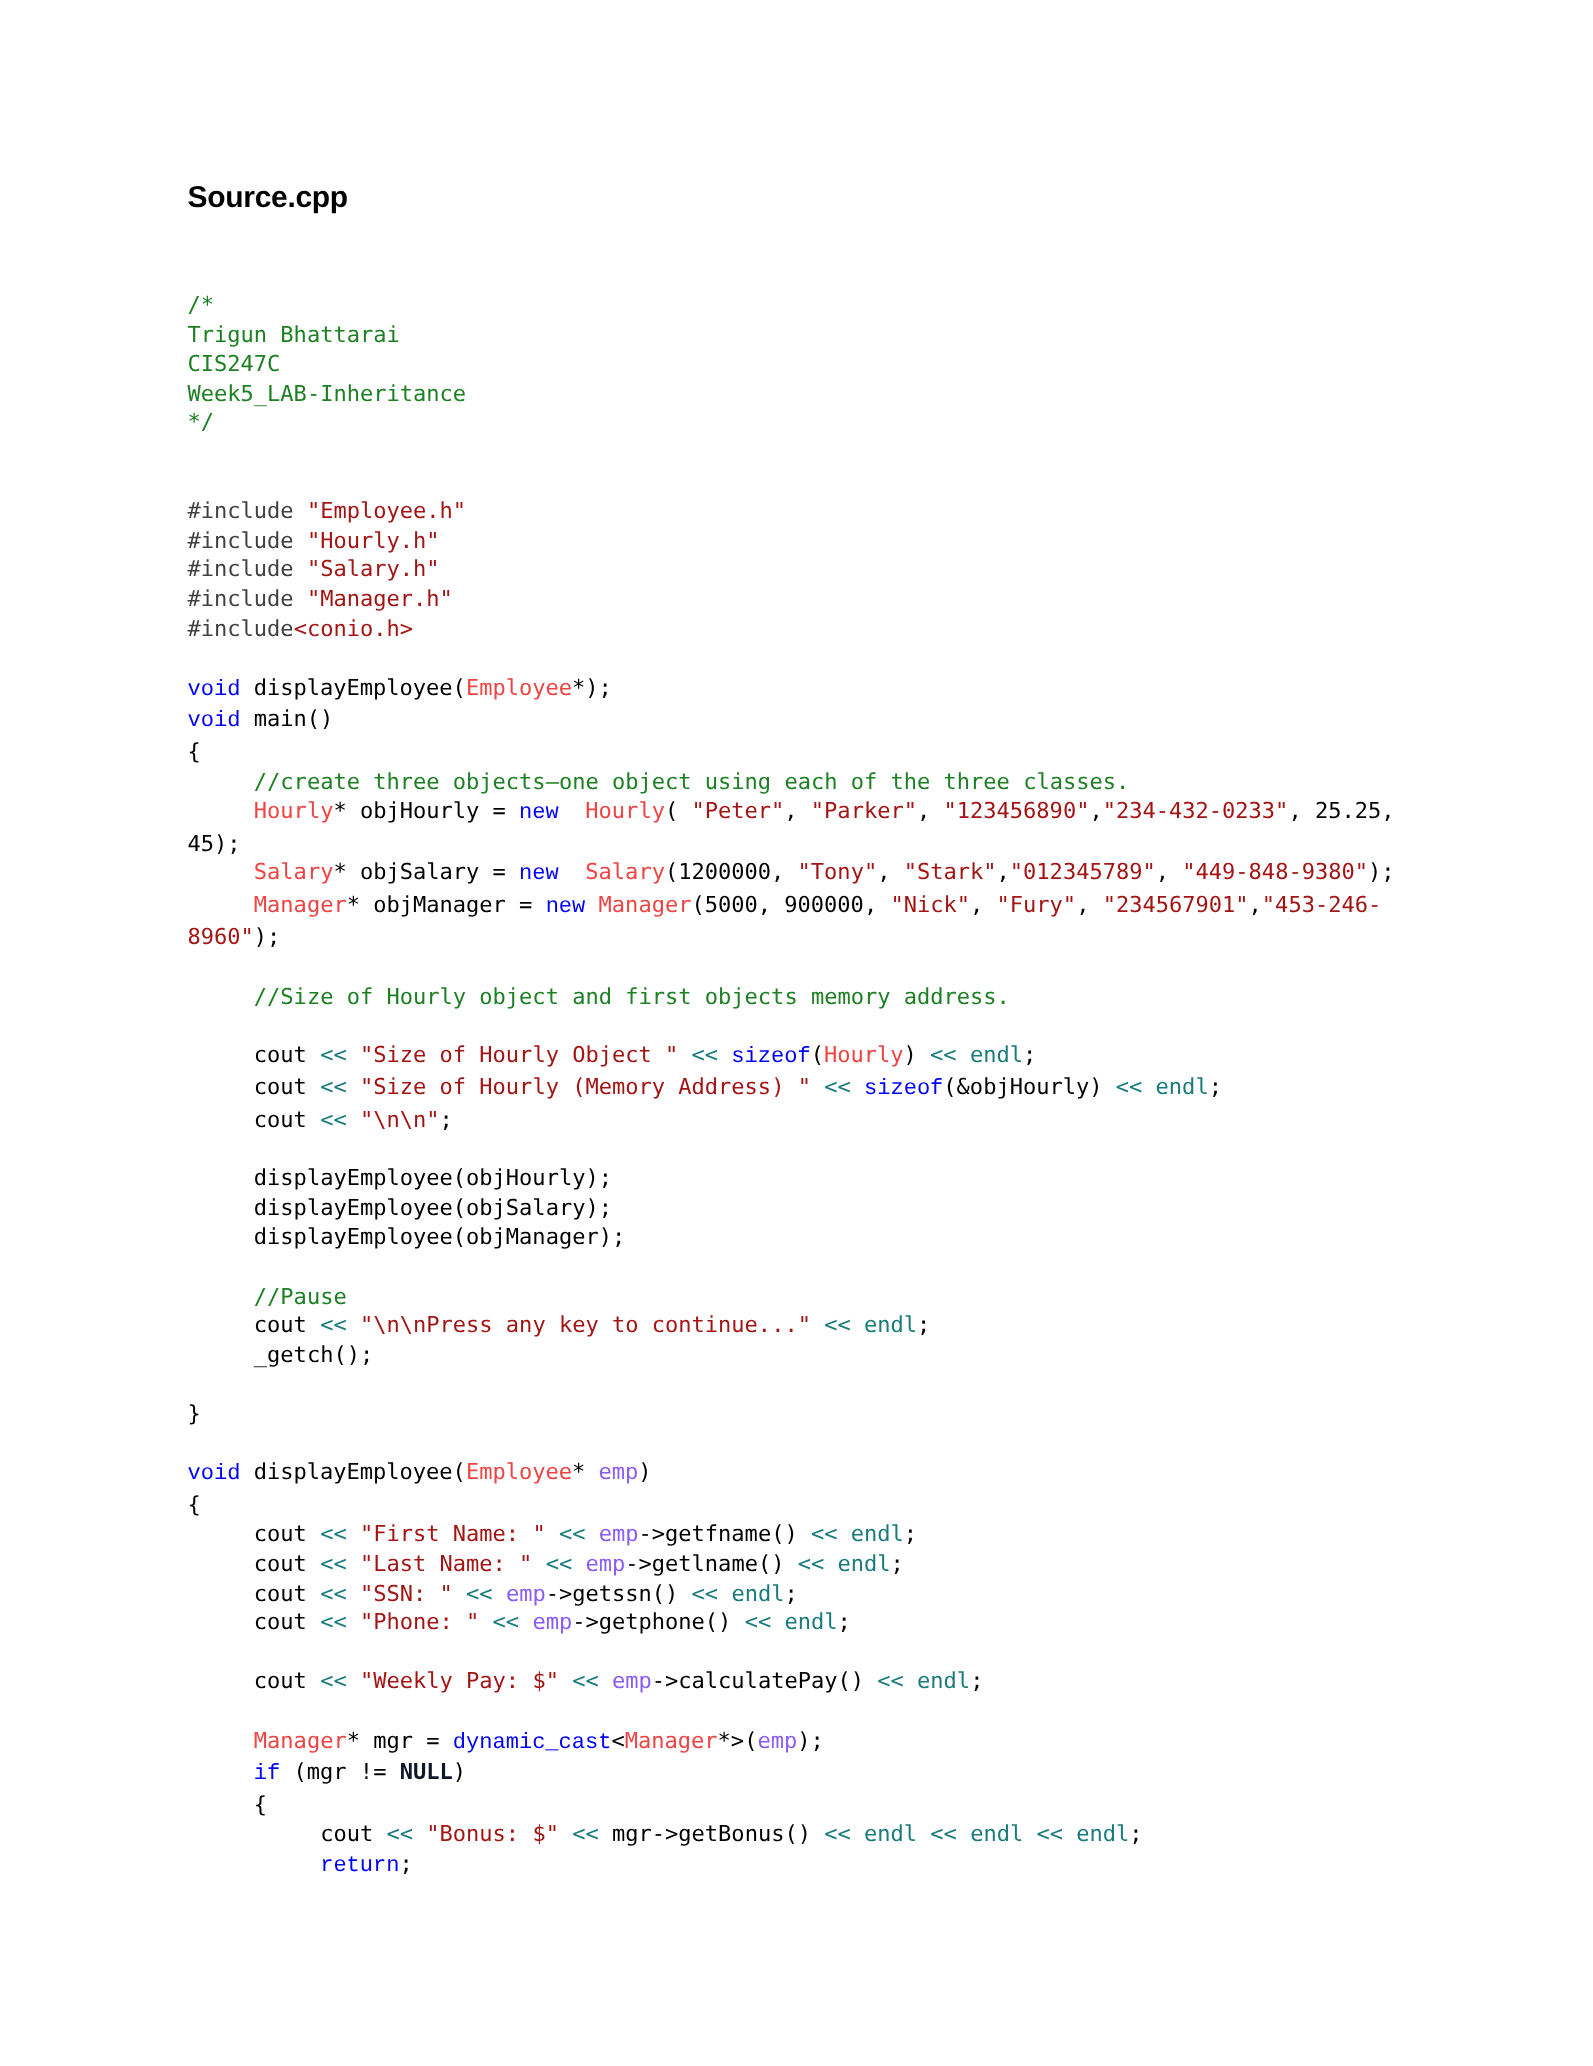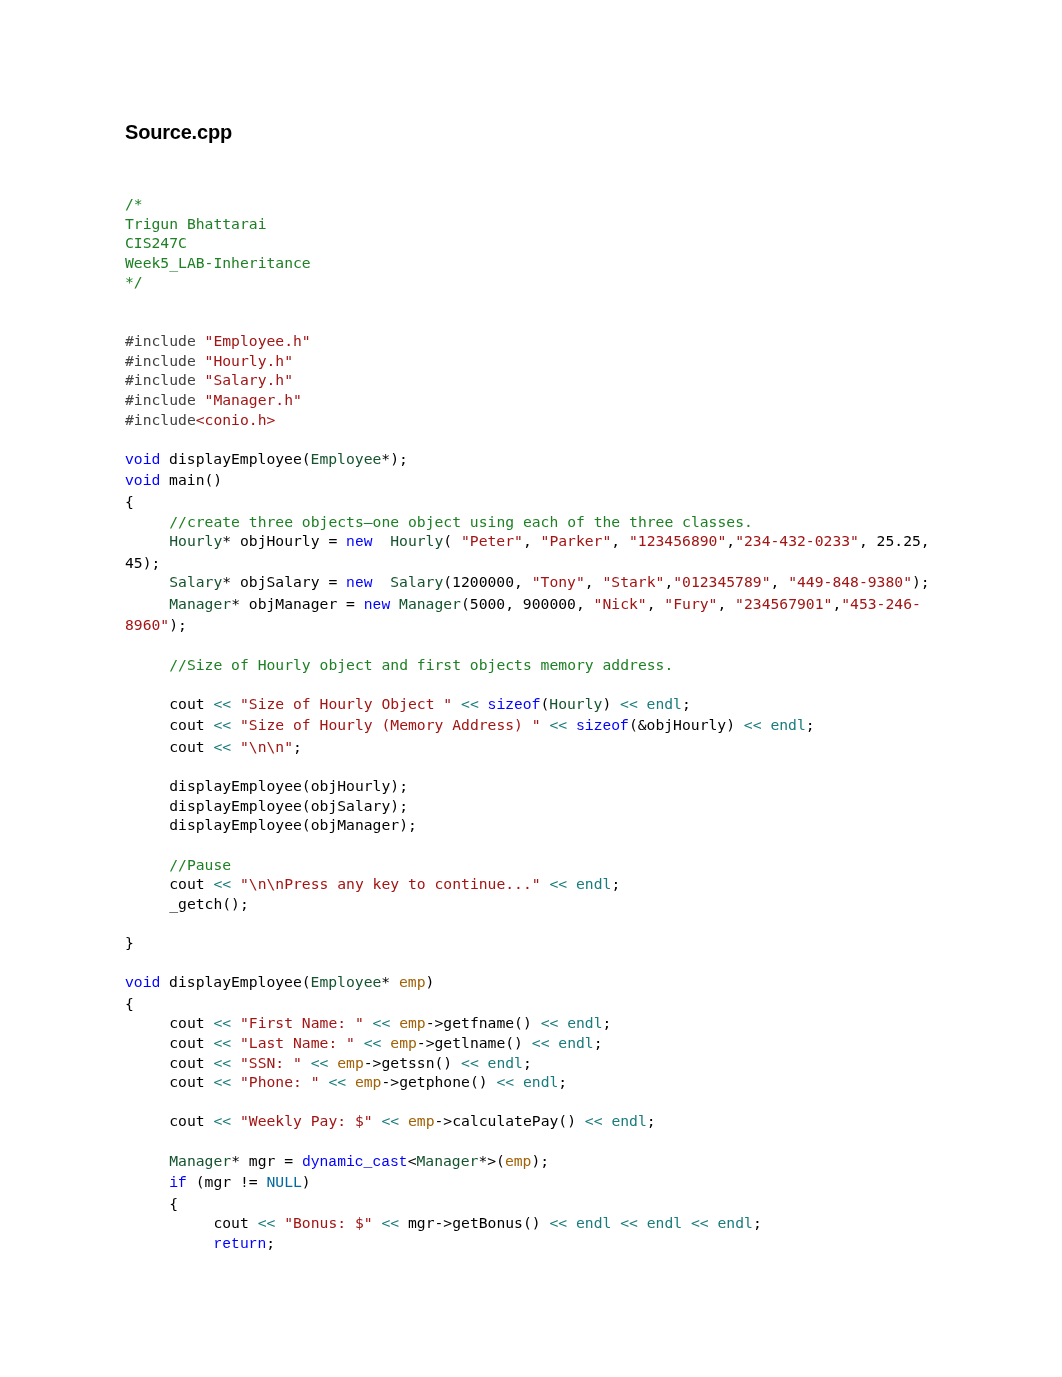--- a/index.html
+++ b/index.html
@@ -36,26 +36,26 @@
     color: #000000;
     white-space: pre-wrap;
     word-break: break-word;
   }
   .ln { display: block; min-height: 19.6px; }
   .ln.blank { min-height: 19.6px; }
 
   
   .cmt  { color: #1E8024; }
   .kw   { color: #0000FF; font-family: Liberation Mono, monospace; }
-  .type { color: #14532d; }
+  .type { color: #ef4444; }
   .str  { color: #A31515; }
   .op   { color: #197B7B; }
   .pre  { color: #404040; }
-  .var  { color: #a16207; }
-  .nul  { color: #0369a1; }
+  .var  { color: #8b5cf6; }
+  .nul  { color: #0f172a; font-weight: bold; }
   .pl   { color: #000000; }
 </style>
 </head>
 <body>
 
 <div class="page">
 
   <div class="doc-title">Source.cpp</div>
 
   <div class="code-block" id="code-block"><span class="ln"><span class="cmt">/*</span></span><span class="ln"><span class="cmt">Trigun Bhattarai</span></span><span class="ln"><span class="cmt">CIS247C</span></span><span class="ln"><span class="cmt">Week5_LAB-Inheritance</span></span><span class="ln"><span class="cmt">*/</span></span><span class="ln blank">​</span><span class="ln blank">​</span><span class="ln"><span class="pre">#include </span><span class="str">"Employee.h"</span></span><span class="ln"><span class="pre">#include </span><span class="str">"Hourly.h"</span></span><span class="ln"><span class="pre">#include </span><span class="str">"Salary.h"</span></span><span class="ln"><span class="pre">#include </span><span class="str">"Manager.h"</span></span><span class="ln"><span class="pre">#include</span><span class="str">&lt;conio.h&gt;</span></span><span class="ln blank">​</span><span class="ln"><span class="kw">void</span><span class="pl"> displayEmployee(</span><span class="type">Employee</span><span class="pl">*);</span></span><span class="ln"><span class="kw">void</span><span class="pl"> main()</span></span><span class="ln"><span class="pl">{</span></span><span class="ln"><span class="cmt">     //create three objects—one object using each of the three classes.</span></span><span class="ln"><span class="pl">     </span><span class="type">Hourly</span><span class="pl">* objHourly = </span><span class="kw">new</span><span class="pl">  </span><span class="type">Hourly</span><span class="pl">( </span><span class="str">"Peter"</span><span class="pl">, </span><span class="str">"Parker"</span><span class="pl">, </span><span class="str">"123456890"</span><span class="pl">,</span><span class="str">"234-432-0233"</span><span class="pl">, 25.25, 45);</span></span><span class="ln"><span class="pl">     </span><span class="type">Salary</span><span class="pl">* objSalary = </span><span class="kw">new</span><span class="pl">  </span><span class="type">Salary</span><span class="pl">(1200000, </span><span class="str">"Tony"</span><span class="pl">, </span><span class="str">"Stark"</span><span class="pl">,</span><span class="str">"012345789"</span><span class="pl">, </span><span class="str">"449-848-9380"</span><span class="pl">);</span></span><span class="ln"><span class="pl">     </span><span class="type">Manager</span><span class="pl">* objManager = </span><span class="kw">new</span><span class="pl"> </span><span class="type">Manager</span><span class="pl">(5000, 900000, </span><span class="str">"Nick"</span><span class="pl">, </span><span class="str">"Fury"</span><span class="pl">, </span><span class="str">"234567901"</span><span class="pl">,</span><span class="str">"453-246-8960"</span><span class="pl">);</span></span><span class="ln blank">​</span><span class="ln"><span class="cmt">     //Size of Hourly object and first objects memory address.</span></span><span class="ln blank">​</span><span class="ln"><span class="pl">     cout </span><span class="op">&lt;&lt;</span><span class="pl"> </span><span class="str">"Size of Hourly Object "</span><span class="pl"> </span><span class="op">&lt;&lt;</span><span class="pl"> </span><span class="kw">sizeof</span><span class="pl">(</span><span class="type">Hourly</span><span class="pl">) </span><span class="op">&lt;&lt;</span><span class="pl"> </span><span class="op">endl</span><span class="pl">;</span></span><span class="ln"><span class="pl">     cout </span><span class="op">&lt;&lt;</span><span class="pl"> </span><span class="str">"Size of Hourly (Memory Address) "</span><span class="pl"> </span><span class="op">&lt;&lt;</span><span class="pl"> </span><span class="kw">sizeof</span><span class="pl">(&amp;objHourly) </span><span class="op">&lt;&lt;</span><span class="pl"> </span><span class="op">endl</span><span class="pl">;</span></span><span class="ln"><span class="pl">     cout </span><span class="op">&lt;&lt;</span><span class="pl"> </span><span class="str">"\n\n"</span><span class="pl">;</span></span><span class="ln blank">​</span><span class="ln"><span class="pl">     displayEmployee(objHourly);</span></span><span class="ln"><span class="pl">     displayEmployee(objSalary);</span></span><span class="ln"><span class="pl">     displayEmployee(objManager);</span></span><span class="ln blank">​</span><span class="ln"><span class="cmt">     //Pause</span></span><span class="ln"><span class="pl">     cout </span><span class="op">&lt;&lt;</span><span class="pl"> </span><span class="str">"\n\nPress any key to continue..."</span><span class="pl"> </span><span class="op">&lt;&lt;</span><span class="pl"> </span><span class="op">endl</span><span class="pl">;</span></span><span class="ln"><span class="pl">     _getch();</span></span><span class="ln blank">​</span><span class="ln"><span class="pl">}</span></span><span class="ln blank">​</span><span class="ln"><span class="kw">void</span><span class="pl"> displayEmployee(</span><span class="type">Employee</span><span class="pl">* </span><span class="var">emp</span><span class="pl">)</span></span><span class="ln"><span class="pl">{</span></span><span class="ln"><span class="pl">     cout </span><span class="op">&lt;&lt;</span><span class="pl"> </span><span class="str">"First Name: "</span><span class="pl"> </span><span class="op">&lt;&lt;</span><span class="pl"> </span><span class="var">emp</span><span class="pl">-&gt;getfname() </span><span class="op">&lt;&lt;</span><span class="pl"> </span><span class="op">endl</span><span class="pl">;</span></span><span class="ln"><span class="pl">     cout </span><span class="op">&lt;&lt;</span><span class="pl"> </span><span class="str">"Last Name: "</span><span class="pl"> </span><span class="op">&lt;&lt;</span><span class="pl"> </span><span class="var">emp</span><span class="pl">-&gt;getlname() </span><span class="op">&lt;&lt;</span><span class="pl"> </span><span class="op">endl</span><span class="pl">;</span></span><span class="ln"><span class="pl">     cout </span><span class="op">&lt;&lt;</span><span class="pl"> </span><span class="str">"SSN: "</span><span class="pl"> </span><span class="op">&lt;&lt;</span><span class="pl"> </span><span class="var">emp</span><span class="pl">-&gt;getssn() </span><span class="op">&lt;&lt;</span><span class="pl"> </span><span class="op">endl</span><span class="pl">;</span></span><span class="ln"><span class="pl">     cout </span><span class="op">&lt;&lt;</span><span class="pl"> </span><span class="str">"Phone: "</span><span class="pl"> </span><span class="op">&lt;&lt;</span><span class="pl"> </span><span class="var">emp</span><span class="pl">-&gt;getphone() </span><span class="op">&lt;&lt;</span><span class="pl"> </span><span class="op">endl</span><span class="pl">;</span></span><span class="ln blank">​</span><span class="ln"><span class="pl">     cout </span><span class="op">&lt;&lt;</span><span class="pl"> </span><span class="str">"Weekly Pay: $"</span><span class="pl"> </span><span class="op">&lt;&lt;</span><span class="pl"> </span><span class="var">emp</span><span class="pl">-&gt;calculatePay() </span><span class="op">&lt;&lt;</span><span class="pl"> </span><span class="op">endl</span><span class="pl">;</span></span><span class="ln blank">​</span><span class="ln"><span class="pl">     </span><span class="type">Manager</span><span class="pl">* mgr = </span><span class="kw">dynamic_cast</span><span class="pl">&lt;</span><span class="type">Manager</span><span class="pl">*&gt;(</span><span class="var">emp</span><span class="pl">);</span></span><span class="ln"><span class="pl">     </span><span class="kw">if</span><span class="pl"> (mgr != </span><span class="nul">NULL</span><span class="pl">)</span></span><span class="ln"><span class="pl">     {</span></span><span class="ln"><span class="pl">          cout </span><span class="op">&lt;&lt;</span><span class="pl"> </span><span class="str">"Bonus: $"</span><span class="pl"> </span><span class="op">&lt;&lt;</span><span class="pl"> mgr-&gt;getBonus() </span><span class="op">&lt;&lt;</span><span class="pl"> </span><span class="op">endl</span><span class="pl"> </span><span class="op">&lt;&lt;</span><span class="pl"> </span><span class="op">endl</span><span class="pl"> </span><span class="op">&lt;&lt;</span><span class="pl"> </span><span class="op">endl</span><span class="pl">;</span></span><span class="ln"><span class="pl">          </span><span class="kw">return</span><span class="pl">;</span></span></div>

